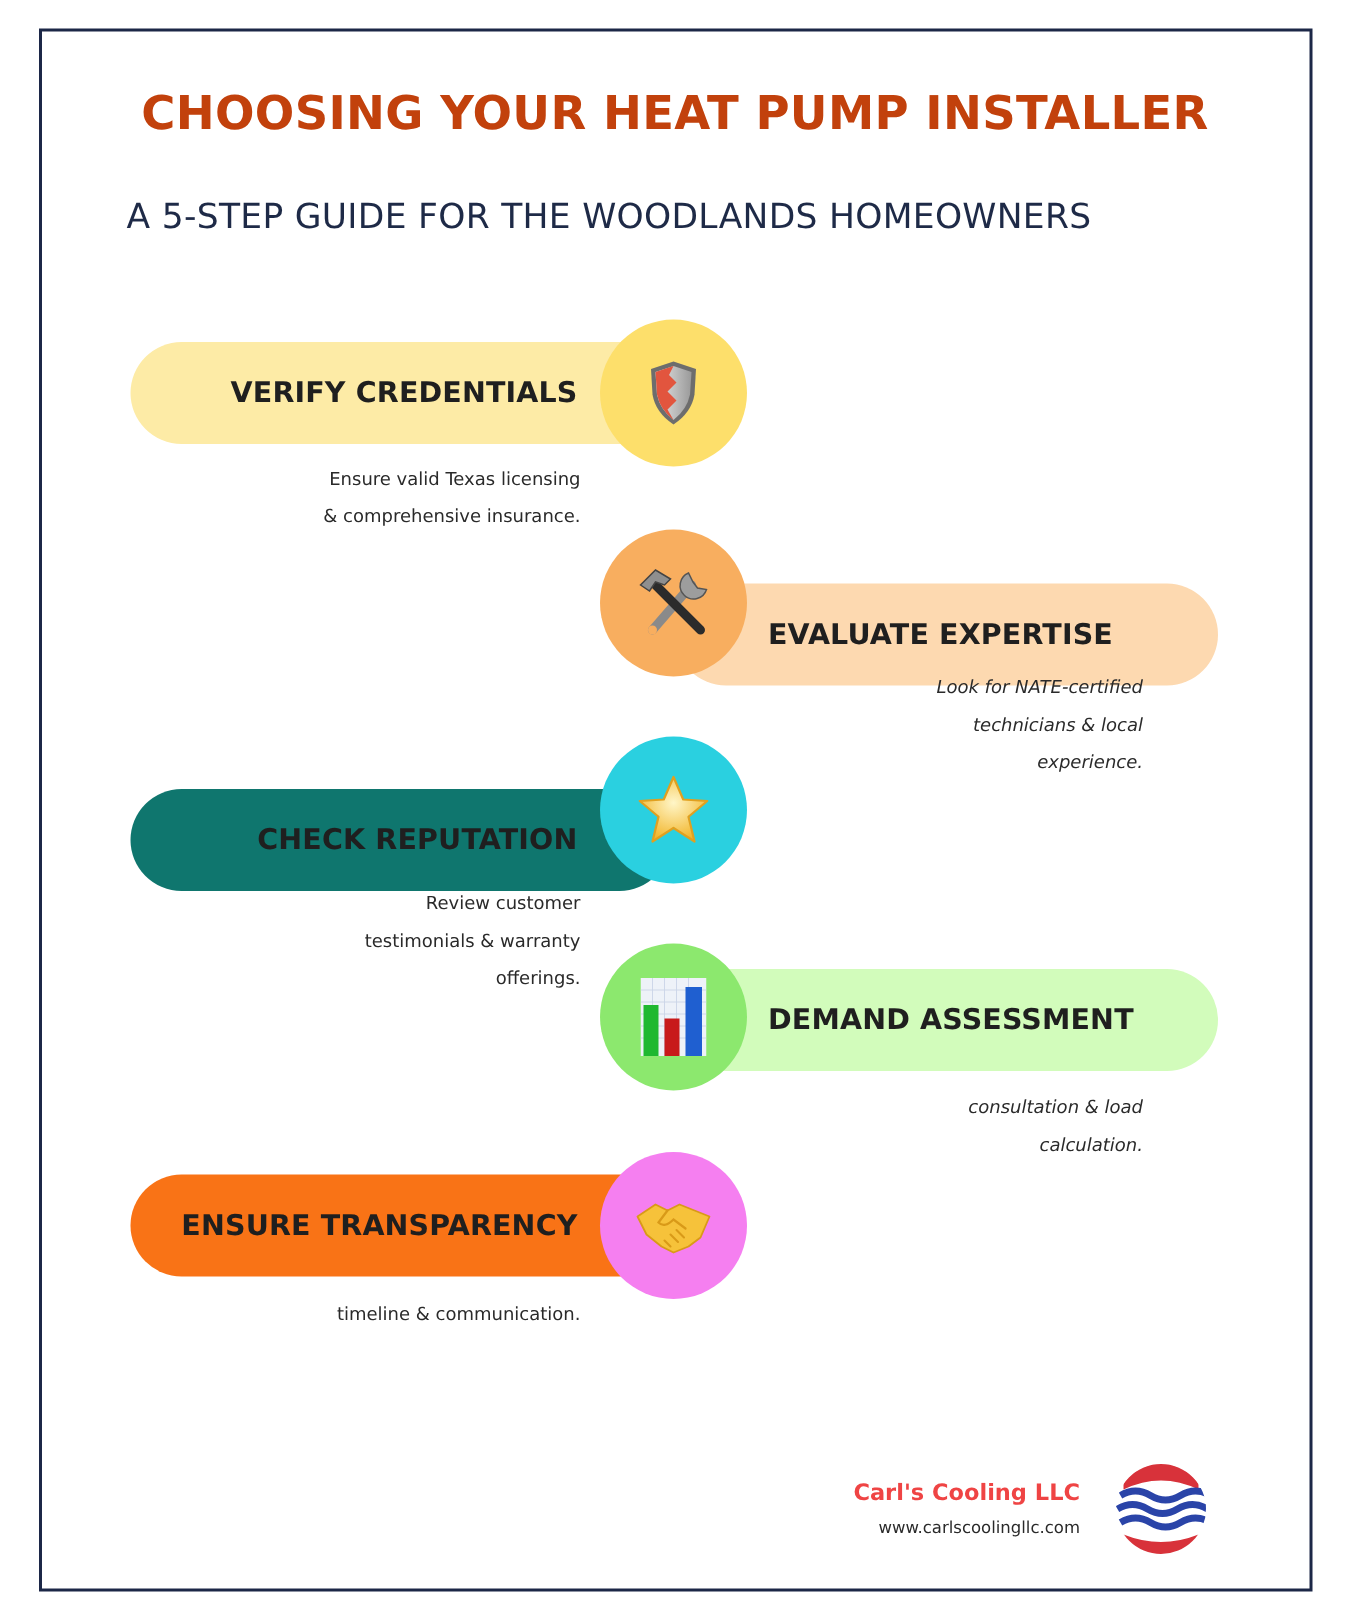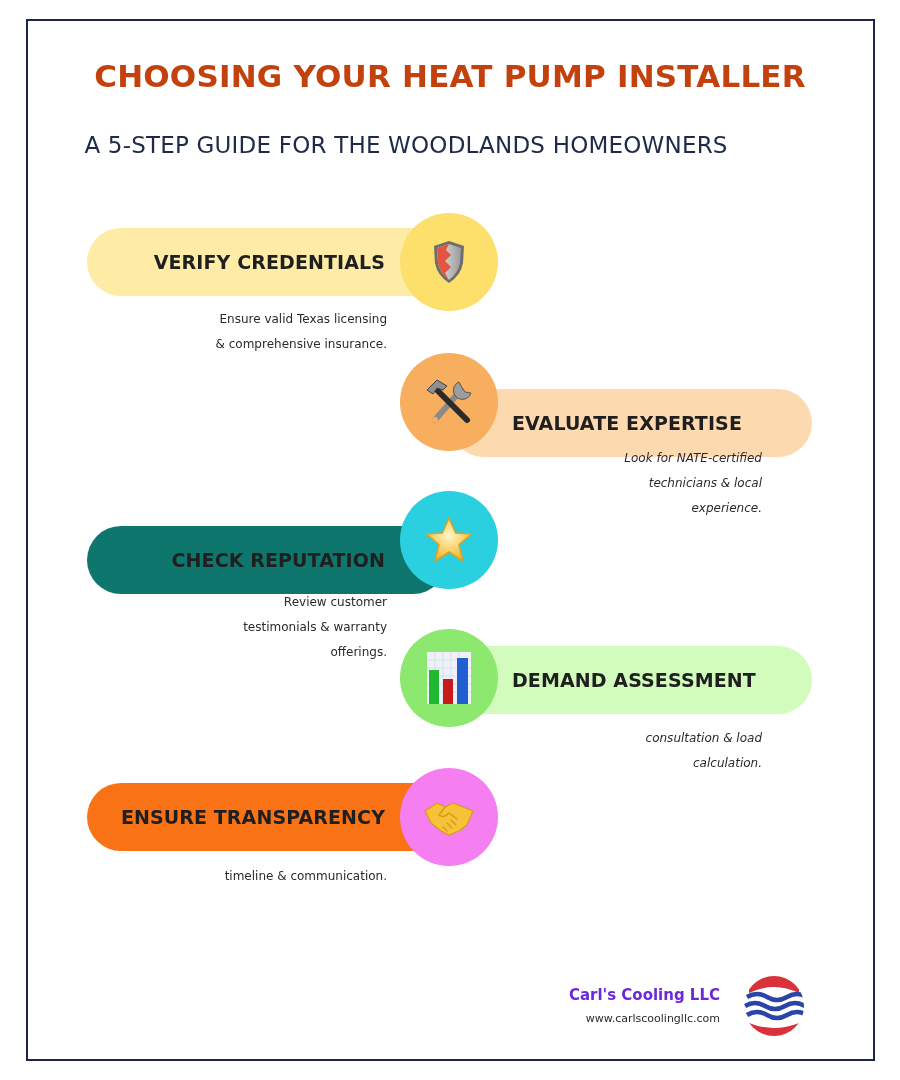--- a/index.html
+++ b/index.html
@@ -9,21 +9,21 @@
     .subtitle { position: absolute; left: 0; width: 812px; top: 132px; text-align: center; font-family: "DejaVu Sans", sans-serif; font-size: 23px; color: #1e2a47; letter-spacing: 0.2px; }
     .pill { position: absolute; height: 68px; border-radius: 34px; display: flex; align-items: center; box-sizing: border-box; }
     .pill.left { left: 87px; width: 360px; justify-content: flex-end; padding-right: 62px; }
     .pill.right { left: 450px; width: 362px; justify-content: flex-start; padding-left: 62px; }
     .pill-label { font-family: "DejaVu Sans", sans-serif; font-weight: bold; font-size: 19px; color: #1f1f1f; white-space: nowrap; letter-spacing: 0.1px; }
     .circle { position: absolute; width: 98px; height: 98px; border-radius: 50%; display: flex; align-items: center; justify-content: center; left: 400px; }
     .circle svg { display: block; }
     .desc { position: absolute; font-family: "DejaVu Sans", sans-serif; font-size: 12px; line-height: 25px; color: #2a2a2a; }
     .desc.left { right: 513px; text-align: right; width: 300px; }
     .desc.right { left: 492px; text-align: right; width: 270px; font-style: italic; }
-    .footer-name { position: absolute; right: 180px; top: 986px; font-family: "DejaVu Sans", sans-serif; font-weight: bold; font-size: 15px; color: #6d28d9; }
+    .footer-name { position: absolute; right: 180px; top: 986px; font-family: "DejaVu Sans", sans-serif; font-weight: bold; font-size: 15px; color: #ef4444; }
     .footer-url { position: absolute; right: 180px; top: 1012px; font-family: "DejaVu Sans", sans-serif; font-size: 11px; color: #2a2a2a; }
     .logo { position: absolute; left: 743px; top: 975px; width: 62px; height: 62px; }
   </style>
 </head>
 <body>
 
 <div class="frame"></div>
 
 <div class="title">CHOOSING YOUR HEAT PUMP INSTALLER</div>
 <div class="subtitle">A 5-STEP GUIDE FOR THE WOODLANDS HOMEOWNERS</div>

